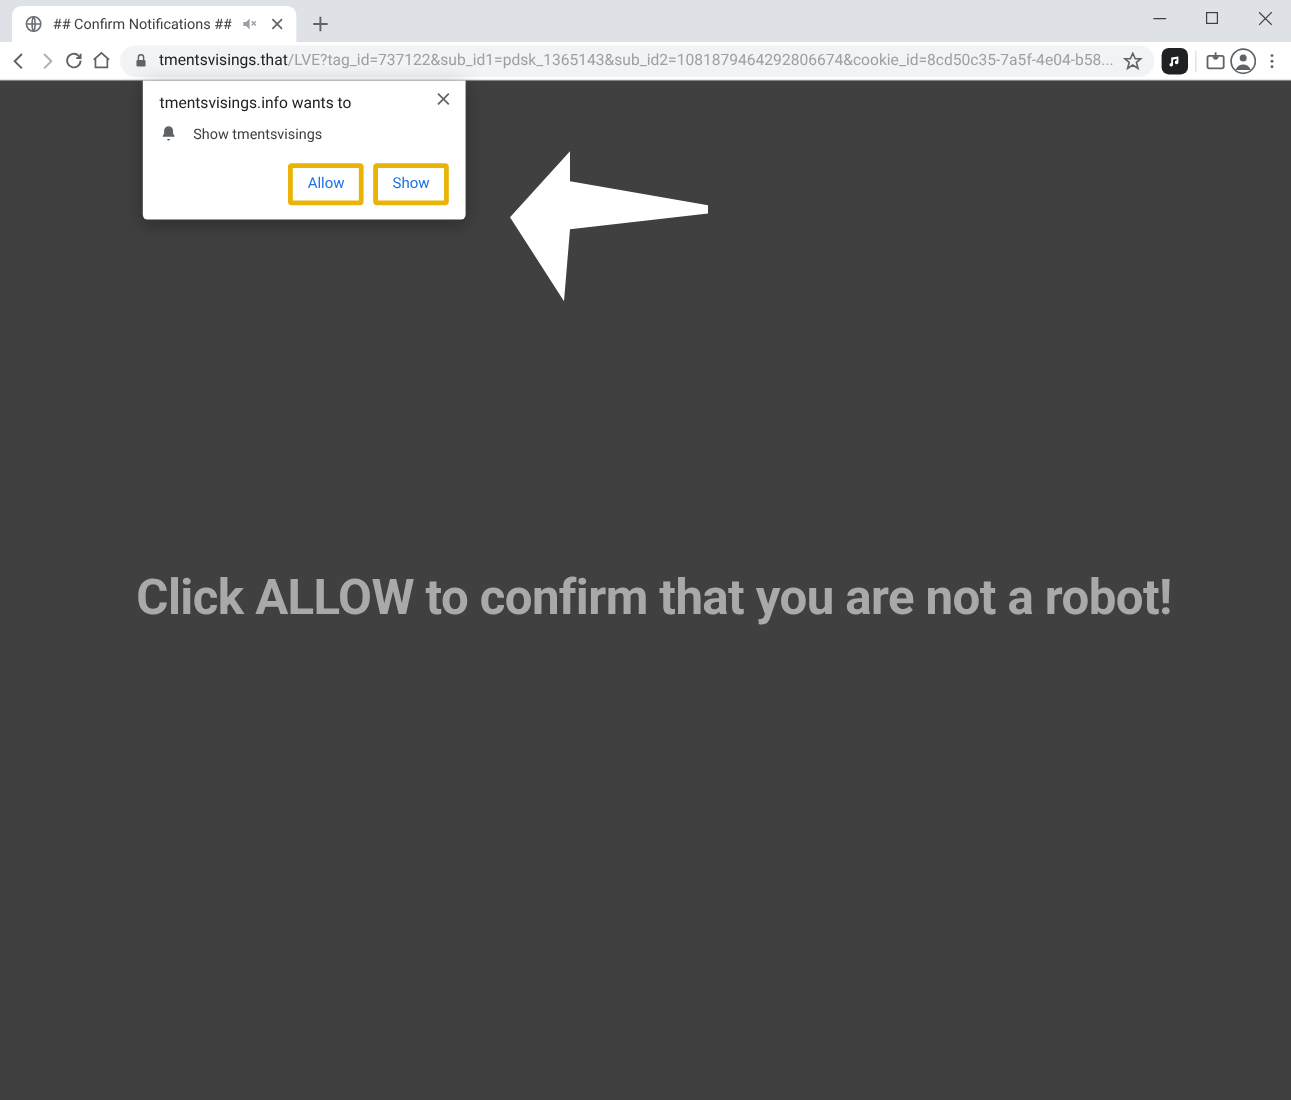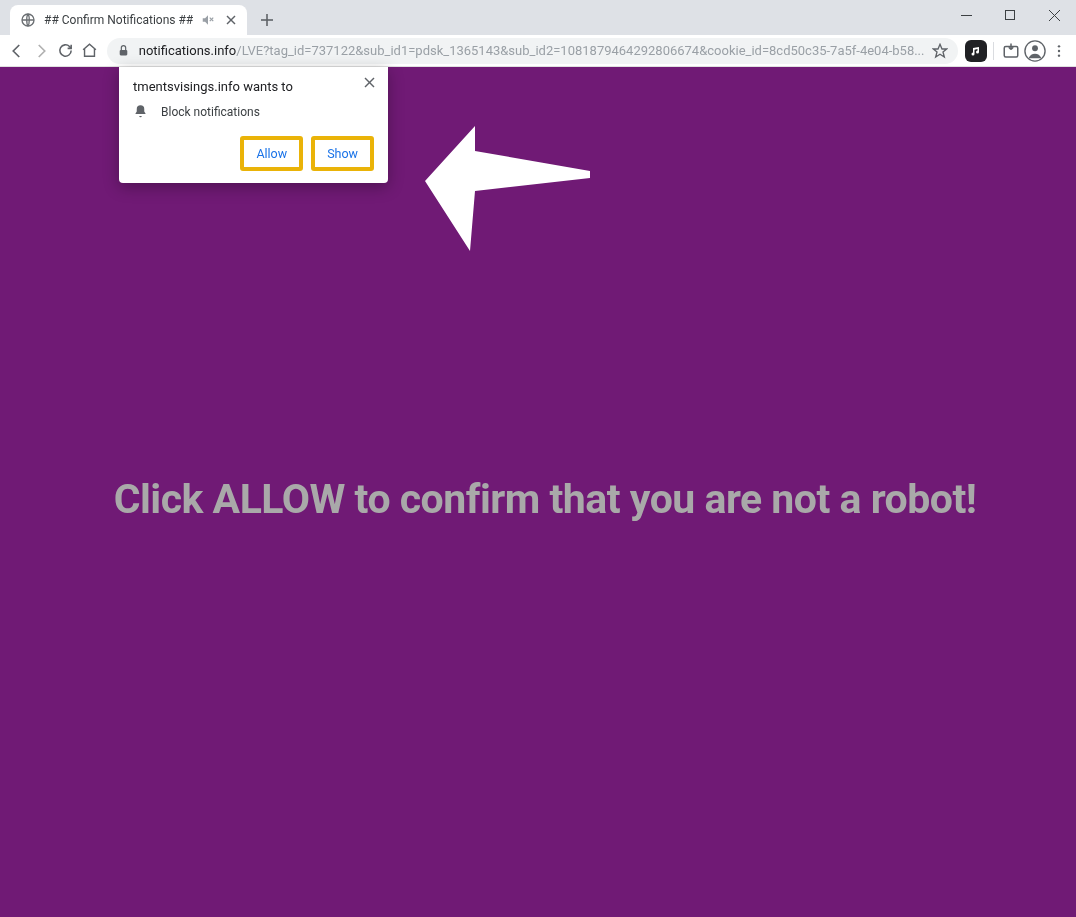--- a/index.html
+++ b/index.html
@@ -25,21 +25,21 @@
     .omnibox { flex:1; height:26px; background:#f1f3f4; border-radius:13px; display:flex; align-items:center; padding:0 8px; margin: 0 4px; gap:6px; }
     .lock-pill { width:18px; height:18px; display:flex; align-items:center; justify-content:center; color:#5f6368; }
     .url { font-size:13px; color:#9aa0a6; white-space:nowrap; overflow:hidden; flex:1; }
     .url .host { color:#202124; }
     .star { color:#5f6368; }
     .ext-icon { width:28px; height:28px; display:flex; align-items:center; justify-content:center; }
     .ext-square { width:22px; height:22px; background:#202124; border-radius:6px; display:flex; align-items:center; justify-content:center; color:#fff; font-size:12px; }
     .divider { width:1px; height:18px; background:#dadce0; margin:0 4px; }
 
     
-    .content { position:relative; width:100%; height: calc(917px - 35px - 32px); background:#701a75; }
+    .content { position:relative; width:100%; height: calc(917px - 35px - 32px); background:#404040; }
 
     
     .notif-prompt { position:absolute; left:119px; top:0; width:269px; background:#fff; border-radius:0 0 4px 4px; box-shadow:0 4px 16px rgba(0,0,0,0.3); padding:12px 14px 12px 14px; z-index:10; }
     .notif-close { position:absolute; top:6px; right:10px; font-size:16px; color:#5f6368; cursor:pointer; width:18px; height:18px; display:flex; align-items:center; justify-content:center; }
     .notif-origin { font-size:13px; color:#202124; margin-bottom:10px; }
     .notif-perm { display:flex; align-items:center; gap:12px; margin-bottom:16px; }
     .notif-perm-icon { width:16px; height:16px; color:#5f6368; }
     .notif-perm-label { font-size:12px; color:#3c4043; }
     .notif-actions { display:flex; justify-content:flex-end; gap:8px; }
     .notif-btn { border:4px solid #eab308; background:#fff; color:#1a73e8; font-size:12.5px; padding:6px 12px; border-radius:3px; cursor:pointer; }
@@ -132,21 +132,21 @@
   </div>
 
   <div class="omnibox">
     <span class="lock-pill">
       <svg width="13" height="13" viewBox="0 0 24 24" fill="#5f6368">
           <rect x="5" y="11" width="14" height="10" rx="2"></rect>
           <path d="M8 11V7a4 4 0 0 1 8 0v4" fill="none" stroke="#5f6368" stroke-width="2.2"></path>
         </svg>
     </span>
     <span class="url">
-      <span class="host">notifications.info</span><span>/LVE?tag_id=737122&amp;sub_id1=pdsk_1365143&amp;sub_id2=1081879464292806674&amp;cookie_id=8cd50c35-7a5f-4e04-b58...</span>
+      <span class="host">tmentsvisings.that</span><span>/LVE?tag_id=737122&amp;sub_id1=pdsk_1365143&amp;sub_id2=1081879464292806674&amp;cookie_id=8cd50c35-7a5f-4e04-b58...</span>
     </span>
     <span class="tool-btn star" style="width:20px;height:20px">
       <svg width="16" height="16" viewBox="0 0 24 24" fill="none" stroke="#5f6368" stroke-width="2">
           <polygon points="12,2 15,9 22,9 16.5,13.5 18.5,21 12,16.8 5.5,21 7.5,13.5 2,9 9,9"></polygon>
         </svg>
     </span>
   </div>
 
   <div class="ext-icon">
     <div class="ext-square">
@@ -192,21 +192,21 @@
         </svg>
     </div>
     <div class="notif-origin">tmentsvisings.info wants to</div>
     <div class="notif-perm">
       <span class="notif-perm-icon">
         <svg width="15" height="15" viewBox="0 0 24 24" fill="#5f6368">
             <path d="M12 2a6 6 0 0 0-6 6v4l-2 3v1h16v-1l-2-3V8a6 6 0 0 0-6-6z"></path>
             <path d="M10 19a2 2 0 0 0 4 0"></path>
           </svg>
       </span>
-      <span class="notif-perm-label">Block notifications</span>
+      <span class="notif-perm-label">Show tmentsvisings</span>
     </div>
     <div class="notif-actions">
       <button class="notif-btn">Allow</button>
       <button class="notif-btn">Show</button>
     </div>
   </div>
 
   <div class="arrow-wrap">
     <svg width="180" height="180" viewBox="0 0 180 180">
       <polygon points="170,90 55,70 55,45 5,100 50,170 55,110 170,97" fill="#fff"></polygon>

